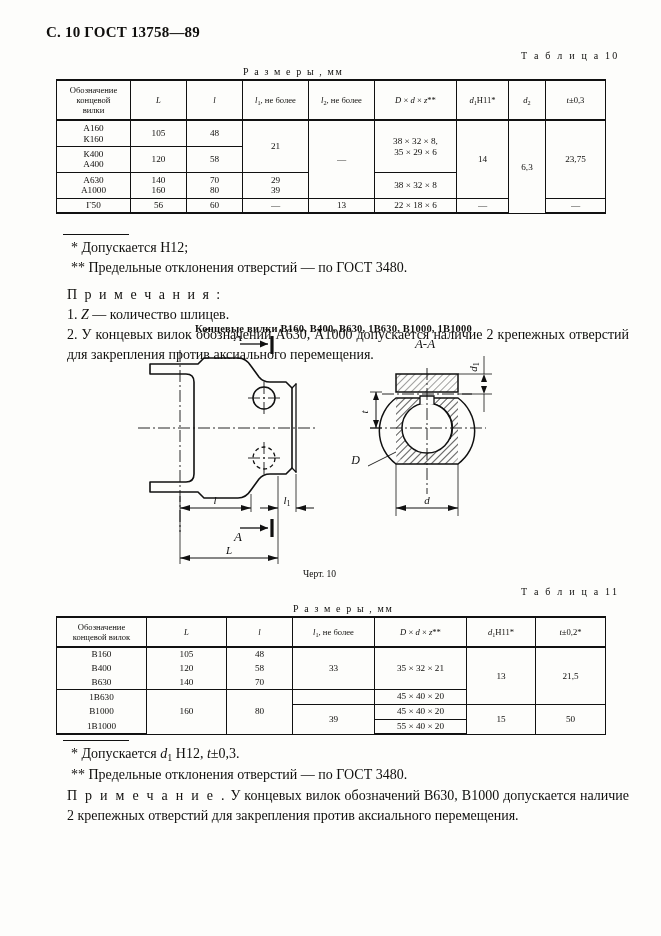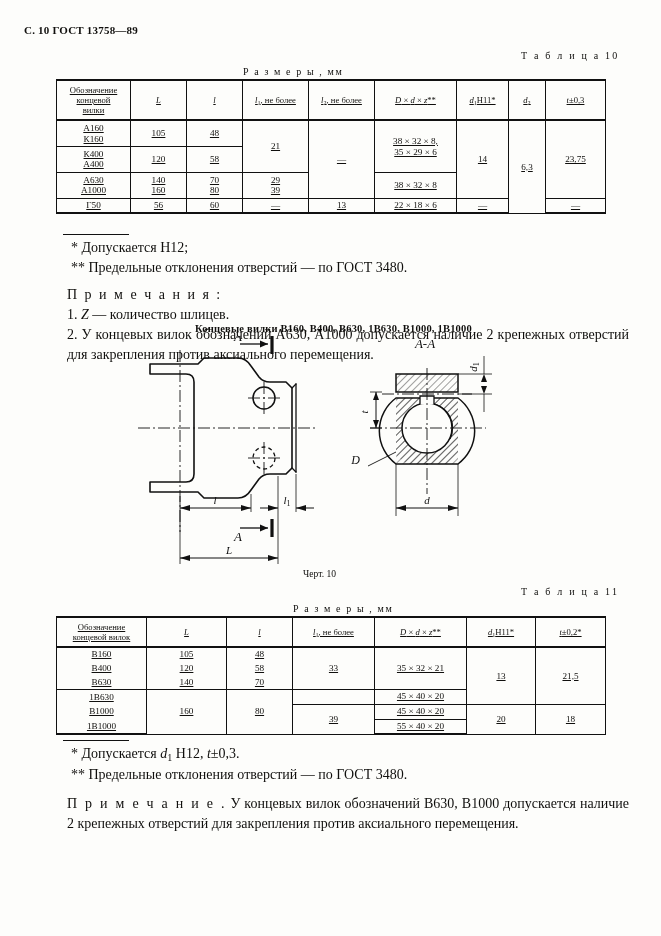--- a/index.html
+++ b/index.html
@@ -16,23 +16,23 @@
     overflow: hidden;
   }
   .page {
     position: absolute;
     inset: 0;
     background: #fdfdfb;
   }
   
   .page-header {
     position: absolute;
-    left: 24px;
+    left: 46px;
     top: 24px;
-    font-size: 11px;
+    font-size: 15px;
     font-weight: bold;
     letter-spacing: 0.2px;
     white-space: nowrap;
   }
   
   .tbl-caption {
     position: absolute;
     font-size: 10px;
     letter-spacing: 2.2px;
     white-space: nowrap;
@@ -43,21 +43,20 @@
     letter-spacing: 1.6px;
     white-space: nowrap;
     text-align: center;
   }
   
   table.gost {
     position: absolute;
     border-collapse: collapse;
     font-size: 9.2px;
     table-layout: fixed;
-    text-decoration: underline;
   }
   table.gost td, table.gost th {
     border: 1px solid #111;
     padding: 0;
     text-align: center;
     vertical-align: middle;
     font-weight: normal;
     line-height: 1.18;
   }
   table.gost thead td {
@@ -416,33 +415,33 @@
         <td class="nb-bottom">1В630</td>
         <td rowspan="3">160</td>
         <td rowspan="3">80</td>
         <td class="nb-bottom nb-right"></td>
         <td>45 × 40 × 20</td>
       </tr>
       <tr style="height:15px">
         <td class="nb-bottom nb-top">В1000</td>
         <td rowspan="2">39</td>
         <td>45 × 40 × 20</td>
-        <td rowspan="2">20</td>
-        <td rowspan="2">18</td>
+        <td rowspan="2">15</td>
+        <td rowspan="2">50</td>
       </tr>
       <tr style="height:15px">
         <td class="outer-bot nb-top">1В1000</td>
         <td class="outer-bot">55 × 40 × 20</td>
       </tr>
     </tbody>
   </table>
 
   <div class="notes" style="top:740px;">
     <div class="rule"></div>
     <p class="ind-star">* Допускается <span class="it">d</span><span class="sup-n">1</span> Н12, <span class="it">t</span>±0,3.</p>
     <p class="ind-star">** Предельные отклонения отверстий — по ГОСТ 3480.</p>
-    <p class="ind-para just" style="margin-top:8px;">
+    <p class="ind-para just" style="margin-top:0;">
       <span class="spaced">П р и м е ч а н и е .</span>
       <span>У концевых вилок обозначений В630, В1000 допускается наличие 2 крепежных отверстий для закрепления против аксиального перемещения.</span>
     </p>
   </div>
 
 </div>
 
 </body></html>

